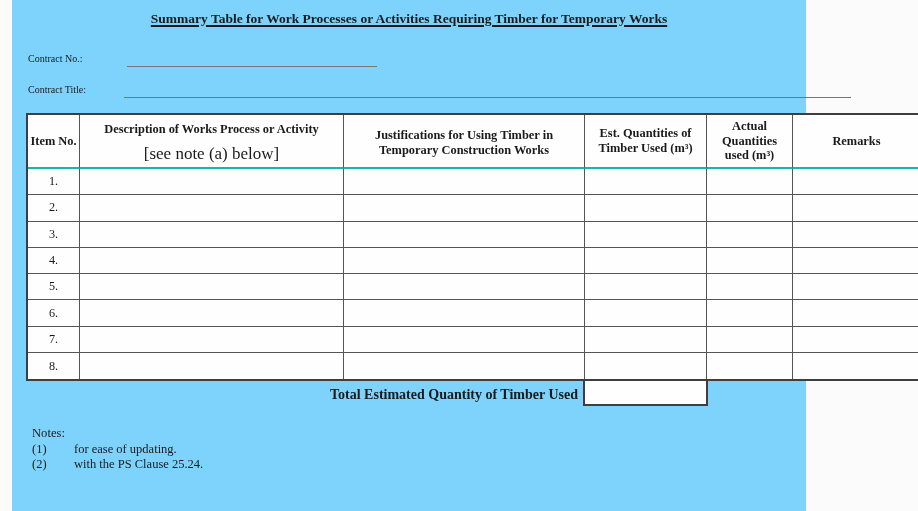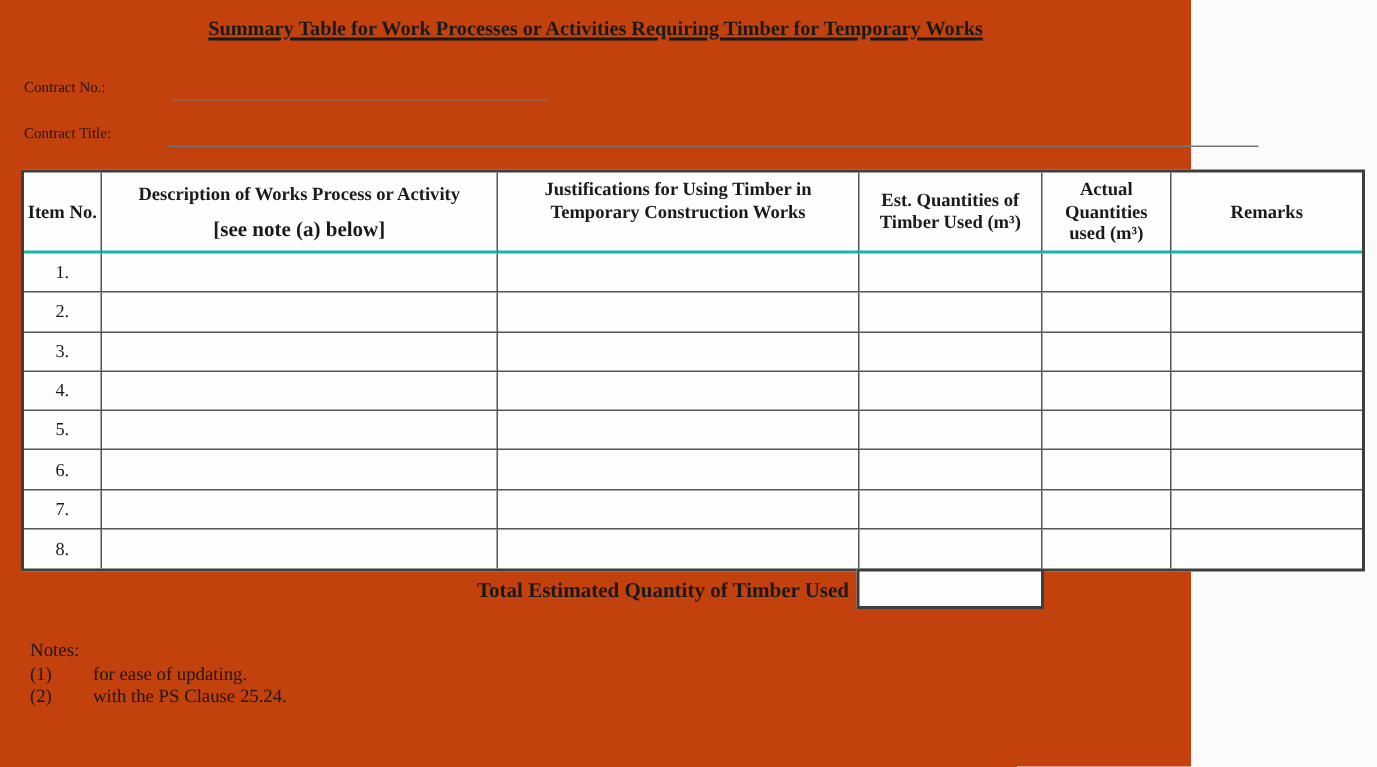--- a/index.html
+++ b/index.html
@@ -3,21 +3,21 @@
 <meta charset="utf-8">
 <style>
   * { margin:0; padding:0; box-sizing:border-box; }
   html,body { width:918px; height:511px; }
   body {
     background:#fbfbfb;
     font-family:"Liberation Serif","DejaVu Serif",serif;
     color:#1a1a1a;
     overflow:hidden;
   }
-  .page { position:relative; width:794px; height:511px; background:#c2410c; }
+  .page { position:relative; width:794px; height:511px; background:#7dd3fc;margin-left:12px; }
 
   
   .doc-title {
     position:absolute; top:11px; left:0; width:100%;
     text-align:center; font-weight:bold; font-size:13.5px;
   }
   .doc-title span {
     text-decoration:underline;
     text-underline-offset:2px;
     text-decoration-thickness:1.5px;
@@ -43,22 +43,22 @@
   .last-col { border-right:none; }
   .last-row { border-bottom:none; }
   .th {
     border-bottom:2px solid #14b8a6;
     font-weight:bold; font-size:12.4px; text-align:center;
     display:flex; align-items:center; justify-content:center;
     line-height:15px;
   }
   .th-col { flex-direction:column; }
   .th-desc { justify-content:center; gap:9px; }
-  .desc-note { font-weight:bold; font-size:14px; }
-  .th-just { justify-content:flex-start; padding-top:4px; }
+  .desc-note { font-weight:normal; font-size:17px; }
+  .th-just { justify-content:center; padding-top:4px; }
   .th-actual { line-height:14.5px; }
   .td {
     display:flex; align-items:center; justify-content:center;
     font-size:12.2px;
   }
 
   
   .total-label {
     position:absolute; left:0; top:387px; width:566px;
     text-align:right; font-weight:bold; font-size:14px;

